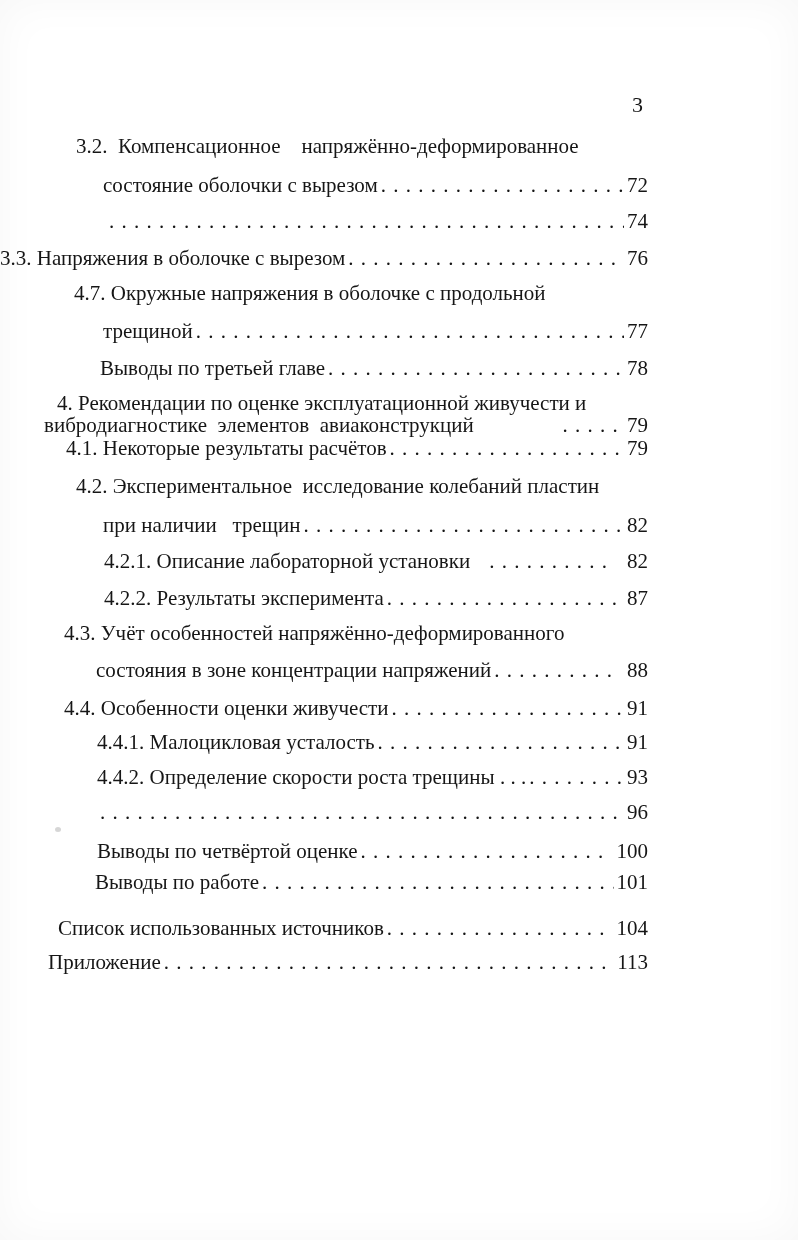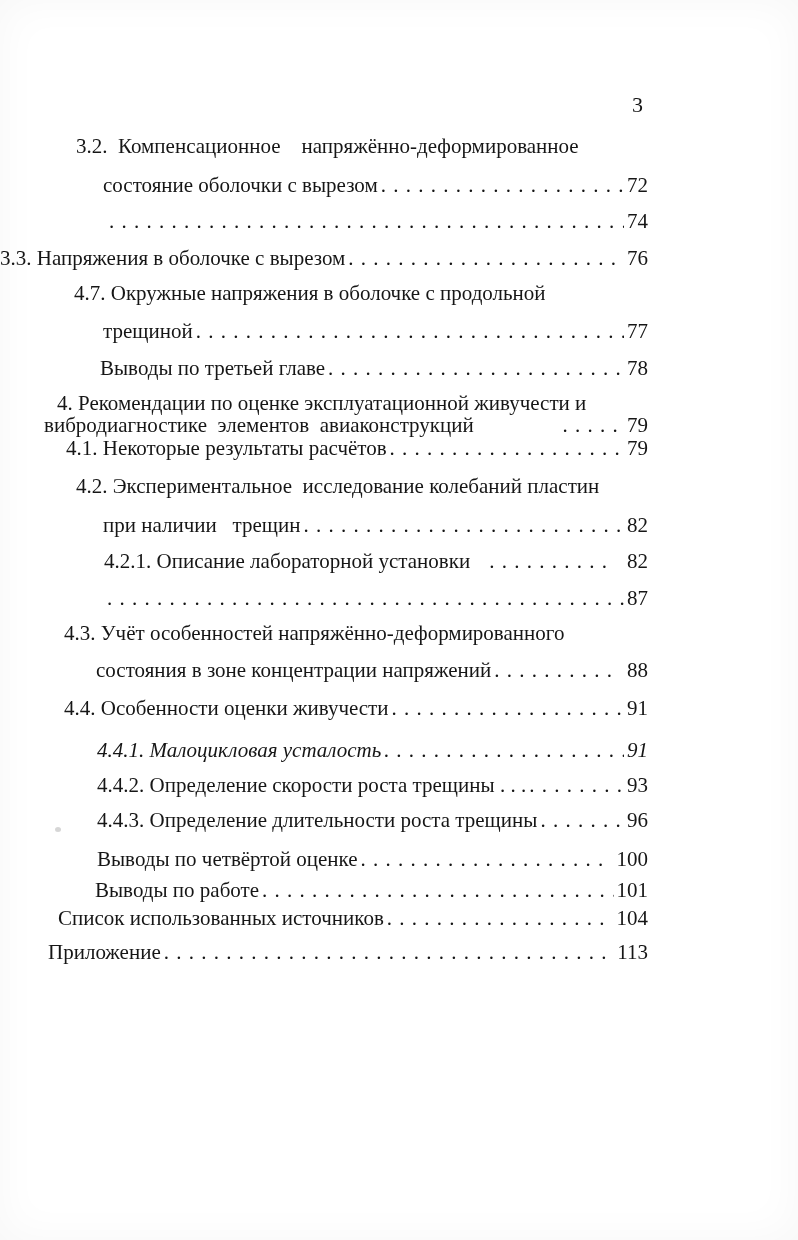--- a/index.html
+++ b/index.html
@@ -125,62 +125,62 @@
         <span class="txt">при наличии   трещин</span>
         <span class="leader">. . . . . . . . . . . . . . . . . . . . . . . . . . . . . . . . . . . . . . . . . . . . . . . . . . . . . . . . . . . . . . . . . . . . . . . .</span>
         <span class="pg">82</span>
       </div>
       <div class="row" style="margin-left: 104px; margin-top: 10px; gap: 16px;">
         <span class="txt">4.2.1. Описание лабораторной установки</span>
         <span class="leader">. . . . . . . . . . . . . . . . . . . . . . . . . . . . . . . . . . . . . . . . . . . . . . . . . . . . . . . . . . . . . . . . . . . . . . . .</span>
         <span class="pg">82</span>
       </div>
       <div class="row" style="margin-left: 104px; margin-top: 11px;">
+        <span class="txt">4.2.2. Результаты эксперимента</span>
         <span class="leader">. . . . . . . . . . . . . . . . . . . . . . . . . . . . . . . . . . . . . . . . . . . . . . . . . . . . . . . . . . . . . . . . . . . . . . . .</span>
         <span class="pg">87</span>
       </div>
       <div class="row" style="margin-left: 64px; margin-top: 9px;">
         <span class="txt">4.3. Учёт особенностей напряжённо-деформированного</span>
       </div>
       <div class="row" style="margin-left: 96px; margin-top: 11px;">
         <span class="txt">состояния в зоне концентрации напряжений</span>
         <span class="leader">. . . . . . . . . . . . . . . . . . . . . . . . . . . . . . . . . . . . . . . . . . . . . . . . . . . . . . . . . . . . . . . . . . . . . . . .</span>
         <span class="pg"> 88</span>
       </div>
       <div class="row" style="margin-left: 64px; margin-top: 12px;">
         <span class="txt">4.4. Особенности оценки живучести</span>
         <span class="leader">. . . . . . . . . . . . . . . . . . . . . . . . . . . . . . . . . . . . . . . . . . . . . . . . . . . . . . . . . . . . . . . . . . . . . . . .</span>
         <span class="pg">91</span>
       </div>
-      <div class="row" style="margin-left: 97px; margin-top: 16px; font-style: italic;">
+      <div class="row" style="margin-left: 97px; margin-top: 8px;">
         <span class="txt">4.4.1. Малоцикловая усталость</span>
         <span class="leader">. . . . . . . . . . . . . . . . . . . . . . . . . . . . . . . . . . . . . . . . . . . . . . . . . . . . . . . . . . . . . . . . . . . . . . . .</span>
         <span class="pg">91</span>
       </div>
       <div class="row" style="margin-left: 97px; margin-top: 9px;">
         <span class="txt">4.4.2. Определение скорости роста трещины . . .</span>
         <span class="leader">. . . . . . . . . . . . . . . . . . . . . . . . . . . . . . . . . . . . . . . . . . . . . . . . . . . . . . . . . . . . . . . . . . . . . . . .</span>
         <span class="pg">93</span>
       </div>
       <div class="row" style="margin-left: 97px; margin-top: 9px;">
-        <span class="txt">4.4.3. Определение длительности роста трещины</span>
         <span class="leader">. . . . . . . . . . . . . . . . . . . . . . . . . . . . . . . . . . . . . . . . . . . . . . . . . . . . . . . . . . . . . . . . . . . . . . . .</span>
         <span class="pg">96</span>
       </div>
       <div class="row" style="margin-left: 97px; margin-top: 13px;">
         <span class="txt">Выводы по четвёртой оценке</span>
         <span class="leader">. . . . . . . . . . . . . . . . . . . . . . . . . . . . . . . . . . . . . . . . . . . . . . . . . . . . . . . . . . . . . . . . . . . . . . . .</span>
         <span class="pg"> 100</span>
       </div>
       <div class="row" style="margin-left: 95px; margin-top: 5px;">
         <span class="txt">Выводы по работе</span>
         <span class="leader">. . . . . . . . . . . . . . . . . . . . . . . . . . . . . . . . . . . . . . . . . . . . . . . . . . . . . . . . . . . . . . . . . . . . . . . .</span>
         <span class="pg">101</span>
       </div>
-      <div class="row" style="margin-left: 58px; margin-top: 2px;">
+      <div class="row" style="margin-left: 58px; margin-top: 20px;">
         <span class="txt">Список использованных источников</span>
         <span class="leader">. . . . . . . . . . . . . . . . . . . . . . . . . . . . . . . . . . . . . . . . . . . . . . . . . . . . . . . . . . . . . . . . . . . . . . . .</span>
         <span class="pg"> 104</span>
       </div>
       <div class="row" style="margin-left: 48px; margin-top: 8px;">
         <span class="txt">Приложение</span>
         <span class="leader">. . . . . . . . . . . . . . . . . . . . . . . . . . . . . . . . . . . . . . . . . . . . . . . . . . . . . . . . . . . . . . . . . . . . . . . .</span>
         <span class="pg"> 113</span>
       </div>
     </div>

